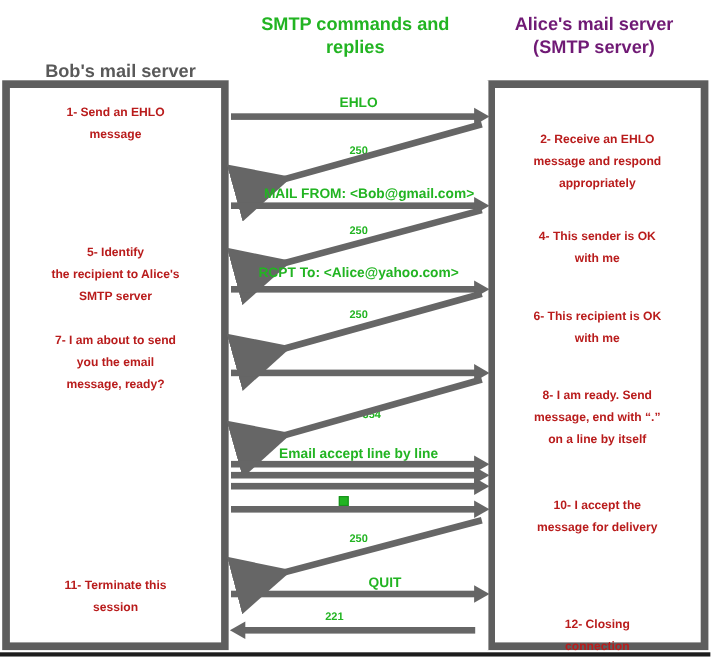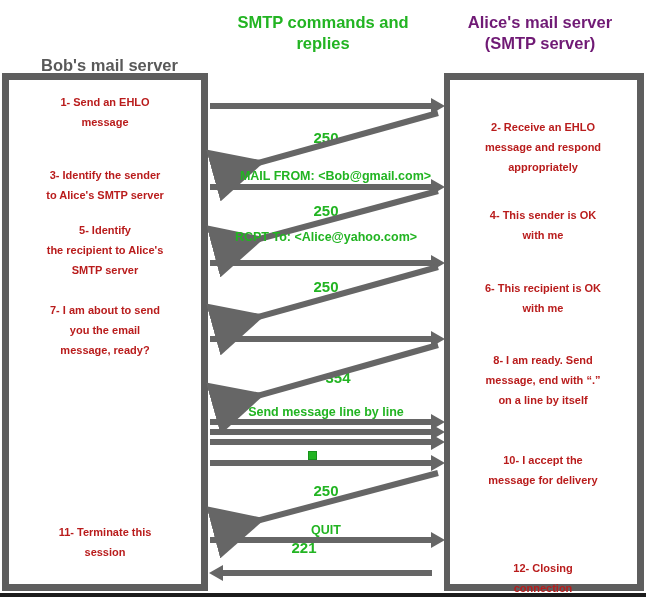--- a/index.html
+++ b/index.html
@@ -58,21 +58,21 @@
   }
   .msg-label{
     position:absolute;
     color:#22b422;
     font-weight:bold;
     font-size:12.5px;
     line-height:14px;
     white-space:nowrap;
     text-align:center;
   }
-  .msg-label.small{font-size:15px;}
+  .msg-label.small{font-size:10px;}
 
   
   .h-arrow{position:absolute;height:6px;background:#666666;}
   .h-arrow::after{
     content:"";
     position:absolute;
     top:-5px;
     width:0;height:0;
     border-top:8px solid transparent;
     border-bottom:8px solid transparent;
@@ -106,22 +106,20 @@
   <div class="heading" id="head-left">Bob's mail server
 (SMTP client)</div>
   <div class="heading" id="head-center">SMTP commands and
 replies</div>
   <div class="heading" id="head-right">Alice's mail server
 (SMTP server)</div>
 
   <div class="panel panel-left-col" id="panel-left">
     <div class="step" style="top:12px;">1- Send an EHLO
 message</div>
-    <div class="step" style="top:85px;">3- Identify the sender
-to Alice's SMTP server</div>
     <div class="step" style="top:140px;">5- Identify
 the recipient to Alice's
 SMTP server</div>
     <div class="step" style="top:220px;">7- I am about to send
 you the email
 message, ready?</div>
     <div class="step" style="top:442px;">11- Terminate this
 session</div>
   </div>
 
@@ -137,20 +135,21 @@
 message, end with “.”
 on a line by itself</div>
     <div class="step" style="top:350px;">10-  I accept the
 message for delivery</div>
     <div class="step" style="top:458px;">12-  Closing
 connection</div>
   </div>
 
   <div id="lane">
 
+    <div class="msg-label" style="left:0;top:13px;width:236px;">EHLO</div>
     <div class="h-arrow right" style="left:2px;top:30px;width:222px;"></div>
 
     <div class="msg-label small" style="left:0;top:58px;width:236px;">250</div>
     <div class="diag" style="left:0;top:0;">
       <svg width="236" height="120" viewBox="0 0 236 120">
         <defs>
           <marker id="ahL" markerWidth="9" markerHeight="9" refX="7.5" refY="4.5" orient="auto">
             <path d="M9,0 L9,9 L0,4.5 z" fill="#666666"></path>
           </marker>
         </defs>
@@ -161,55 +160,55 @@
     <div class="msg-label" style="left:0;top:96px;width:255px;">MAIL FROM: &lt;Bob@gmail.com&gt;</div>
     <div class="h-arrow right" style="left:2px;top:111px;width:222px;"></div>
 
     <div class="msg-label small" style="left:0;top:131px;width:236px;">250</div>
     <div class="diag" style="left:0;top:0;">
       <svg width="236" height="200" viewBox="0 0 236 200">
         <line x1="230" y1="118" x2="14" y2="176" stroke="#666666" stroke-width="6" marker-end="url(#ahL)"></line>
       </svg>
     </div>
 
-    <div class="msg-label" style="left:0;top:157px;width:236px;">RCPT To: &lt;Alice@yahoo.com&gt;</div>
+    <div class="msg-label" style="left:0;top:168px;width:236px;">RCPT To: &lt;Alice@yahoo.com&gt;</div>
     <div class="h-arrow right" style="left:2px;top:187px;width:222px;"></div>
 
     <div class="msg-label small" style="left:0;top:207px;width:236px;">250</div>
     <div class="diag" style="left:0;top:0;">
       <svg width="236" height="290" viewBox="0 0 236 290">
         <line x1="230" y1="194" x2="14" y2="254" stroke="#666666" stroke-width="6" marker-end="url(#ahL)"></line>
       </svg>
     </div>
 
     <div class="h-arrow right" style="left:2px;top:263px;width:222px;"></div>
 
     <div class="msg-label small" style="left:0;top:298px;width:236px;margin-left:12px;">354</div>
     <div class="diag" style="left:0;top:0;">
       <svg width="236" height="370" viewBox="0 0 236 370">
         <line x1="230" y1="272" x2="14" y2="333" stroke="#666666" stroke-width="6" marker-end="url(#ahL)"></line>
       </svg>
     </div>
 
-    <div class="msg-label" style="left:0;top:332px;width:236px;">Send message line by line</div>
+    <div class="msg-label" style="left:0;top:332px;width:236px;">Email accept line by line</div>
     <div class="h-arrow right" style="left:2px;top:346px;width:222px;"></div>
     <div class="h-arrow right" style="left:2px;top:356px;width:222px;"></div>
     <div class="h-arrow right" style="left:2px;top:366px;width:222px;"></div>
     <div id="dot-marker" style="left:100px;top:378px;"></div>
     <div class="h-arrow right" style="left:2px;top:387px;width:222px;"></div>
 
     <div class="msg-label small" style="left:0;top:411px;width:236px;">250</div>
     <div class="diag" style="left:0;top:0;">
       <svg width="236" height="500" viewBox="0 0 236 500">
         <line x1="230" y1="400" x2="14" y2="457" stroke="#666666" stroke-width="6" marker-end="url(#ahL)"></line>
       </svg>
     </div>
 
-    <div class="msg-label" style="left:0;top:450px;width:236px;">QUIT</div>
+    <div class="msg-label" style="left:0;top:450px;width:236px;padding-left:24px;">QUIT</div>
     <div class="h-arrow right" style="left:2px;top:464px;width:222px;"></div>
 
-    <div class="msg-label small" style="left:0;top:468px;width:192px;">221</div>
+    <div class="msg-label small" style="left:0;top:482px;width:192px;">221</div>
     <div class="h-arrow left" style="left:14px;top:497px;width:210px;"></div>
 
   </div>
 
   <div id="bottom-rule"></div>
 </div>
 
 </body></html>

